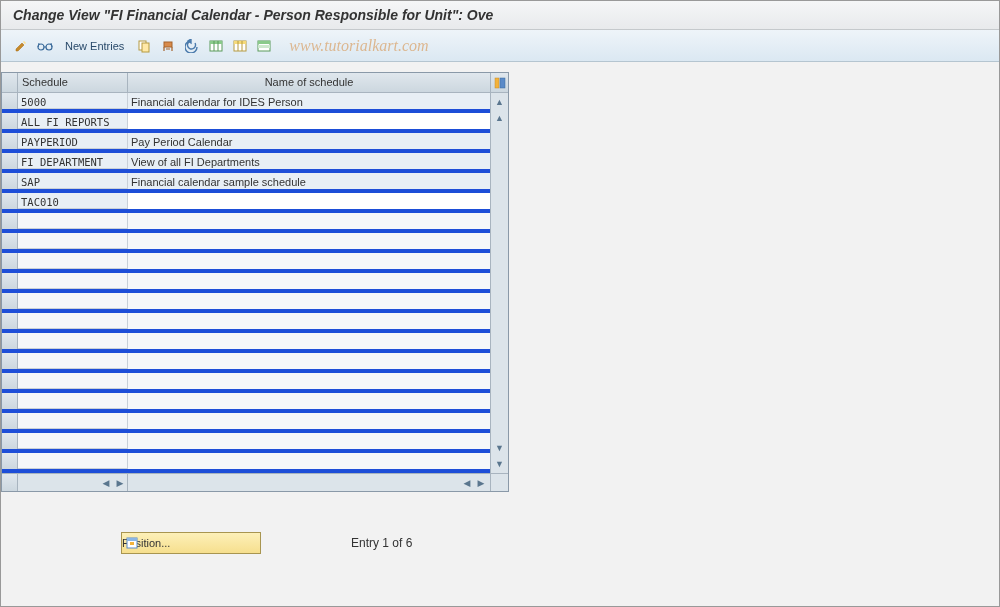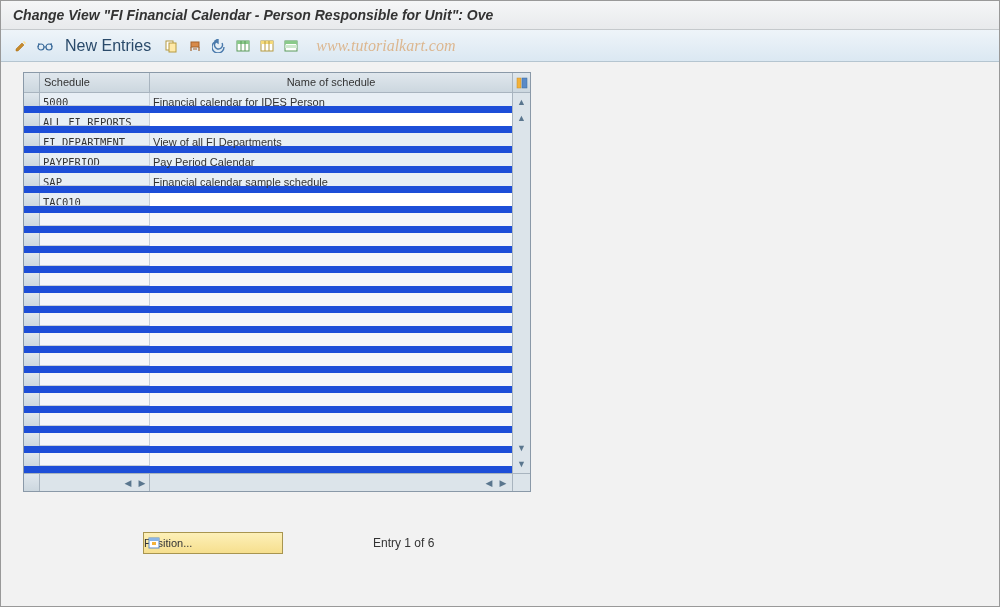--- a/index.html
+++ b/index.html
@@ -35,36 +35,35 @@
       height: 20px;
       display: inline-flex;
       align-items: center;
       justify-content: center;
       cursor: pointer;
       border: 1px solid transparent;
       border-radius: 2px;
     }
     .tb-text {
       color: #2a4a6a;
-      font-size: 16px;
+      font-size: 11px;
       padding: 0 6px;
       cursor: pointer;
     }
     .watermark {
       color: #d89a5a;
       font-family: Georgia, serif;
       font-size: 16px;
       margin-left: 11px;
       font-style: italic;
       opacity: 0.65;
     }
     .content {
       padding: 10px 0;
       background: #f2f2f2;
-      margin-left: 22px;
     }
     .table-wrap {
       width: 508px;
       border: 1px solid #8a99a8;
       background: #fff;
       position: relative;
     }
     .header-row {
       display: flex;
       height: 20px;
@@ -83,21 +82,21 @@
     }
     .rows-area {
       display:flex;
     }
     .rows {
       flex:1;
     }
     .row {
       display: flex;
       height: 20px;
-      border-bottom: 7px solid #1d4ed8;
+      border-bottom: 4px solid #1d4ed8;
     }
     .row .rh {
       width: 16px;
       background: linear-gradient(to bottom,#e0e7ed,#ccd7df);
       border-right: 1px solid #a8b4bf;
       cursor:pointer;
     }
     .row .col1 {
       width: 110px;
       border-right: 1px solid #c8d0d8;
@@ -272,27 +271,27 @@
             <div class="rh"></div>
             <div class="col1">5000</div>
             <div class="col2">Financial calendar for IDES Person</div>
           </div>
           <div class="row">
             <div class="rh"></div>
             <div class="col1">ALL FI REPORTS</div>
           </div>
           <div class="row">
             <div class="rh"></div>
+            <div class="col1">PAYPERIOD</div>
+            <div class="col2">Pay Period Calendar</div>
+          </div>
+          <div class="row">
+            <div class="rh"></div>
             <div class="col1">FI DEPARTMENT</div>
             <div class="col2">View of all FI Departments</div>
-          </div>
-          <div class="row">
-            <div class="rh"></div>
-            <div class="col1">PAYPERIOD</div>
-            <div class="col2">Pay Period Calendar</div>
           </div>
           <div class="row">
             <div class="rh"></div>
             <div class="col1">SAP</div>
             <div class="col2">Financial calendar sample schedule</div>
           </div>
           <div class="row">
             <div class="rh"></div>
             <div class="col1">TAC010</div>
           </div>

